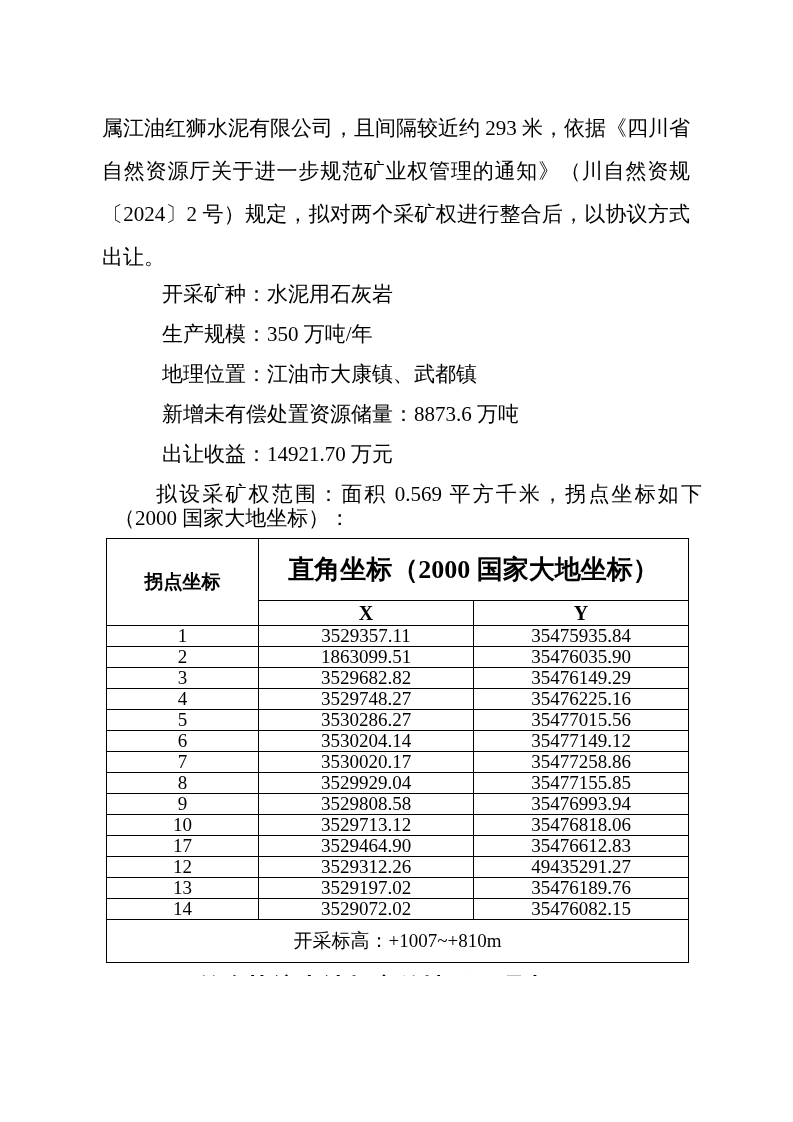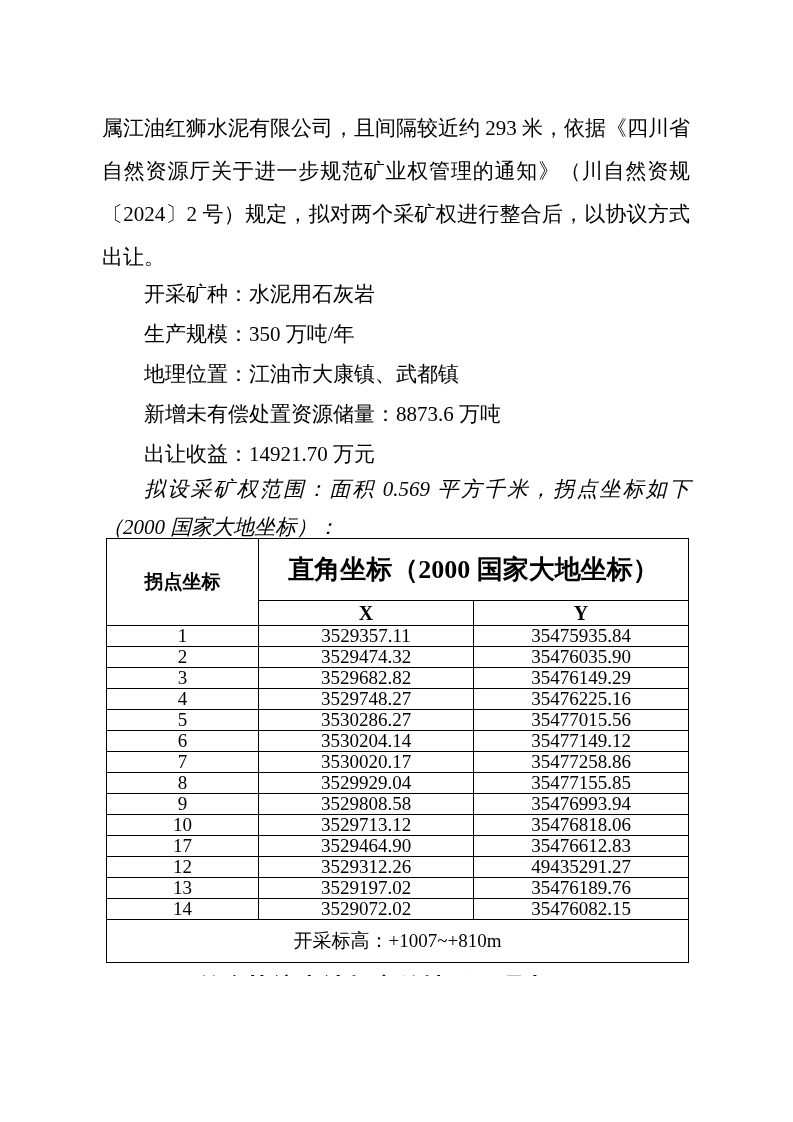--- a/index.html
+++ b/index.html
@@ -24,44 +24,43 @@
     width: 588px;
     font-size: 21px;
     line-height: 43px;
     text-align: justify;
     text-justify: inter-ideograph;
     margin: 0;
   }
   
   .detail-lines {
     position: absolute;
-    left: 102px;
+    left: 120px;
     top: 274px;
     width: 588px;
   }
   .detail-lines p {
     margin: 0;
     font-size: 21px;
     line-height: 40px;
     text-indent: 42px;
     white-space: nowrap;
   }
   
   .scope-para {
     position: absolute;
     left: 102px;
     top: 470px;
     width: 588px;
     font-size: 21px;
-    line-height: 38px;
+    line-height: 24px;
     text-indent: 42px;
     text-align: justify;
     text-justify: inter-ideograph;
-    margin: 0;
-    font-style: italic;
+    margin: 12px;
   }
   
   .coord-table {
     position: absolute;
     left: 106px;
     top: 538px;
     width: 582px;
     border-collapse: collapse;
     table-layout: fixed;
   }
@@ -150,21 +149,21 @@
         <td>Y</td>
       </tr>
 
       <tr class="data-row">
         <td>1</td>
         <td>3529357.11</td>
         <td>35475935.84</td>
       </tr>
       <tr class="data-row">
         <td>2</td>
-        <td>3529474.32</td>
+        <td>1863099.51</td>
         <td>35476035.90</td>
       </tr>
       <tr class="data-row">
         <td>3</td>
         <td>3529682.82</td>
         <td>35476149.29</td>
       </tr>
       <tr class="data-row">
         <td>4</td>
         <td>3529748.27</td>

